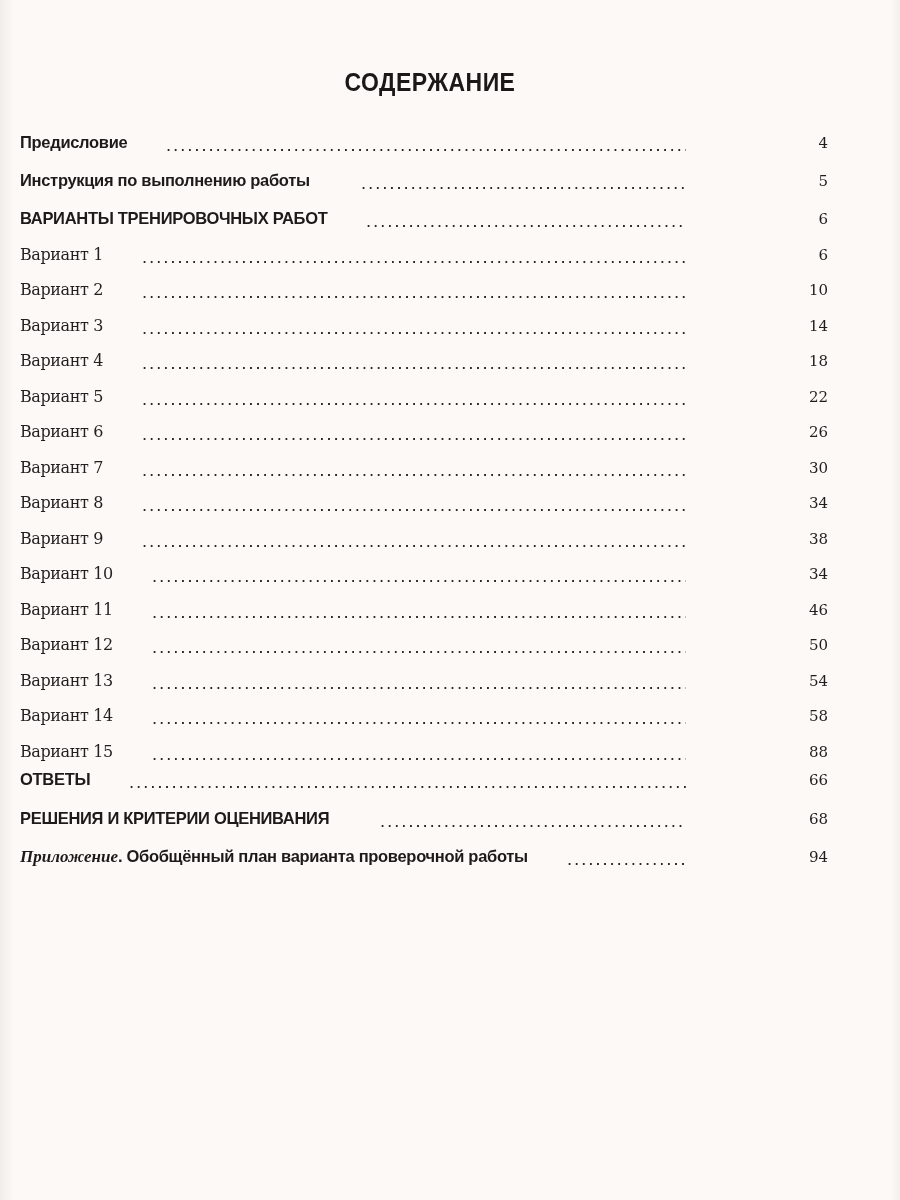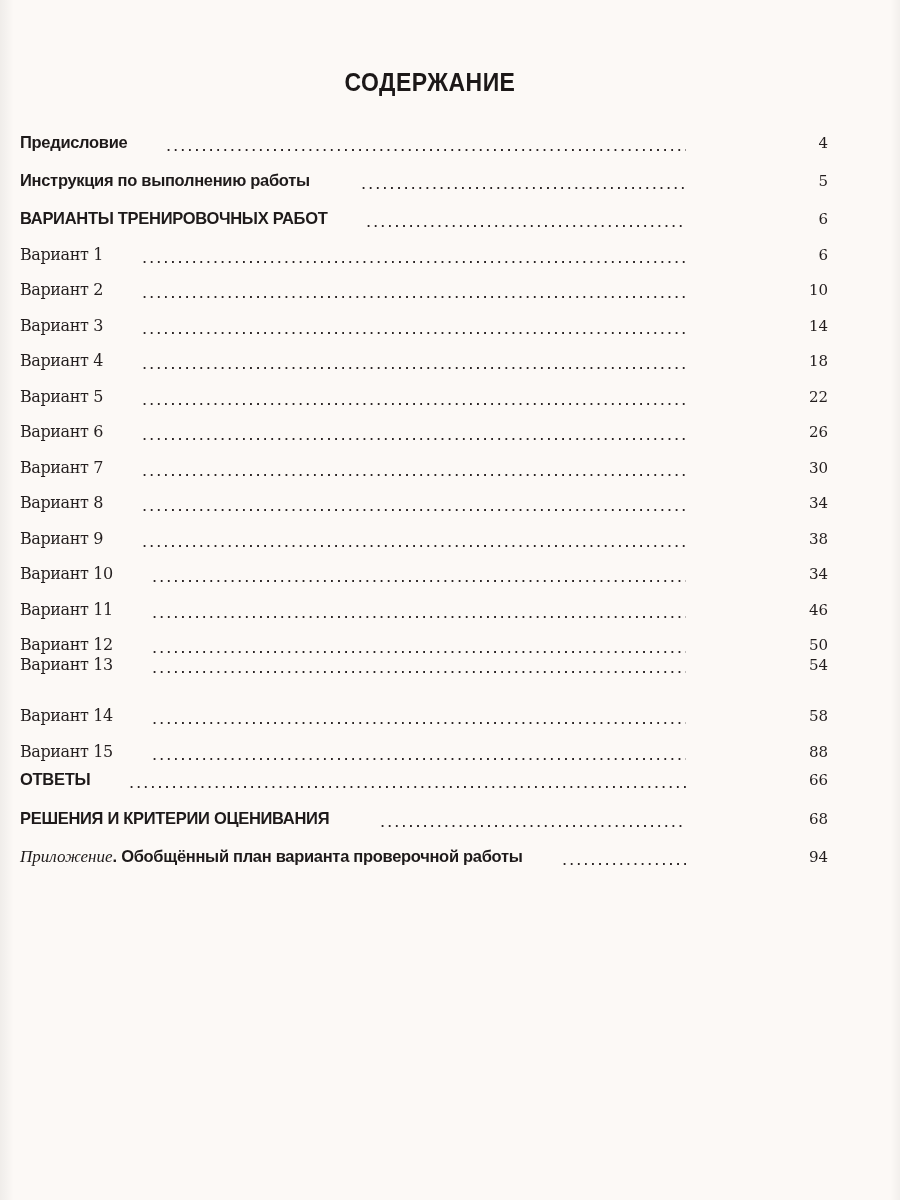--- a/index.html
+++ b/index.html
@@ -36,21 +36,21 @@
       font-weight: bold; font-size: 16.5px;
       letter-spacing: -0.3px;
     }
     .label.serif {
       font-family: "DejaVu Serif", serif;
       font-size: 16px; letter-spacing: -0.4px;
       color: #241f1f;
     }
     .label .italic {
       font-family: "Liberation Serif", serif;
-      font-style: italic; font-weight: normal; font-size: 17px;
+      font-style: italic; font-weight: bold; font-size: 17px;
       letter-spacing: 0;
       text-align: center;
     }
     .leader {
       flex: 1 1 auto; height: 4px; margin: 0 4px 0 2px;
       background-image: radial-gradient(circle, #2a2424 1.1px, transparent 1.4px);
       background-size: 7.1px 4px;
       background-repeat: repeat-x;
       background-position: left center;
       align-self: flex-end; margin-bottom: 5px;
@@ -170,21 +170,21 @@
       <span class="page-num">46</span>
     </div>
 
     <div class="row" style="top:635px">
       <span class="label serif">Вариант 12</span>
       <span class="leader"></span>
       <span class="stop"></span>
       <span class="page-num">50</span>
     </div>
 
-    <div class="row" style="top:655px">
+    <div class="row" style="top:671px">
       <span class="label serif">Вариант 13</span>
       <span class="leader"></span>
       <span class="stop"></span>
       <span class="page-num">54</span>
     </div>
 
     <div class="row" style="top:706px">
       <span class="label serif">Вариант 14</span>
       <span class="leader"></span>
       <span class="stop"></span>

